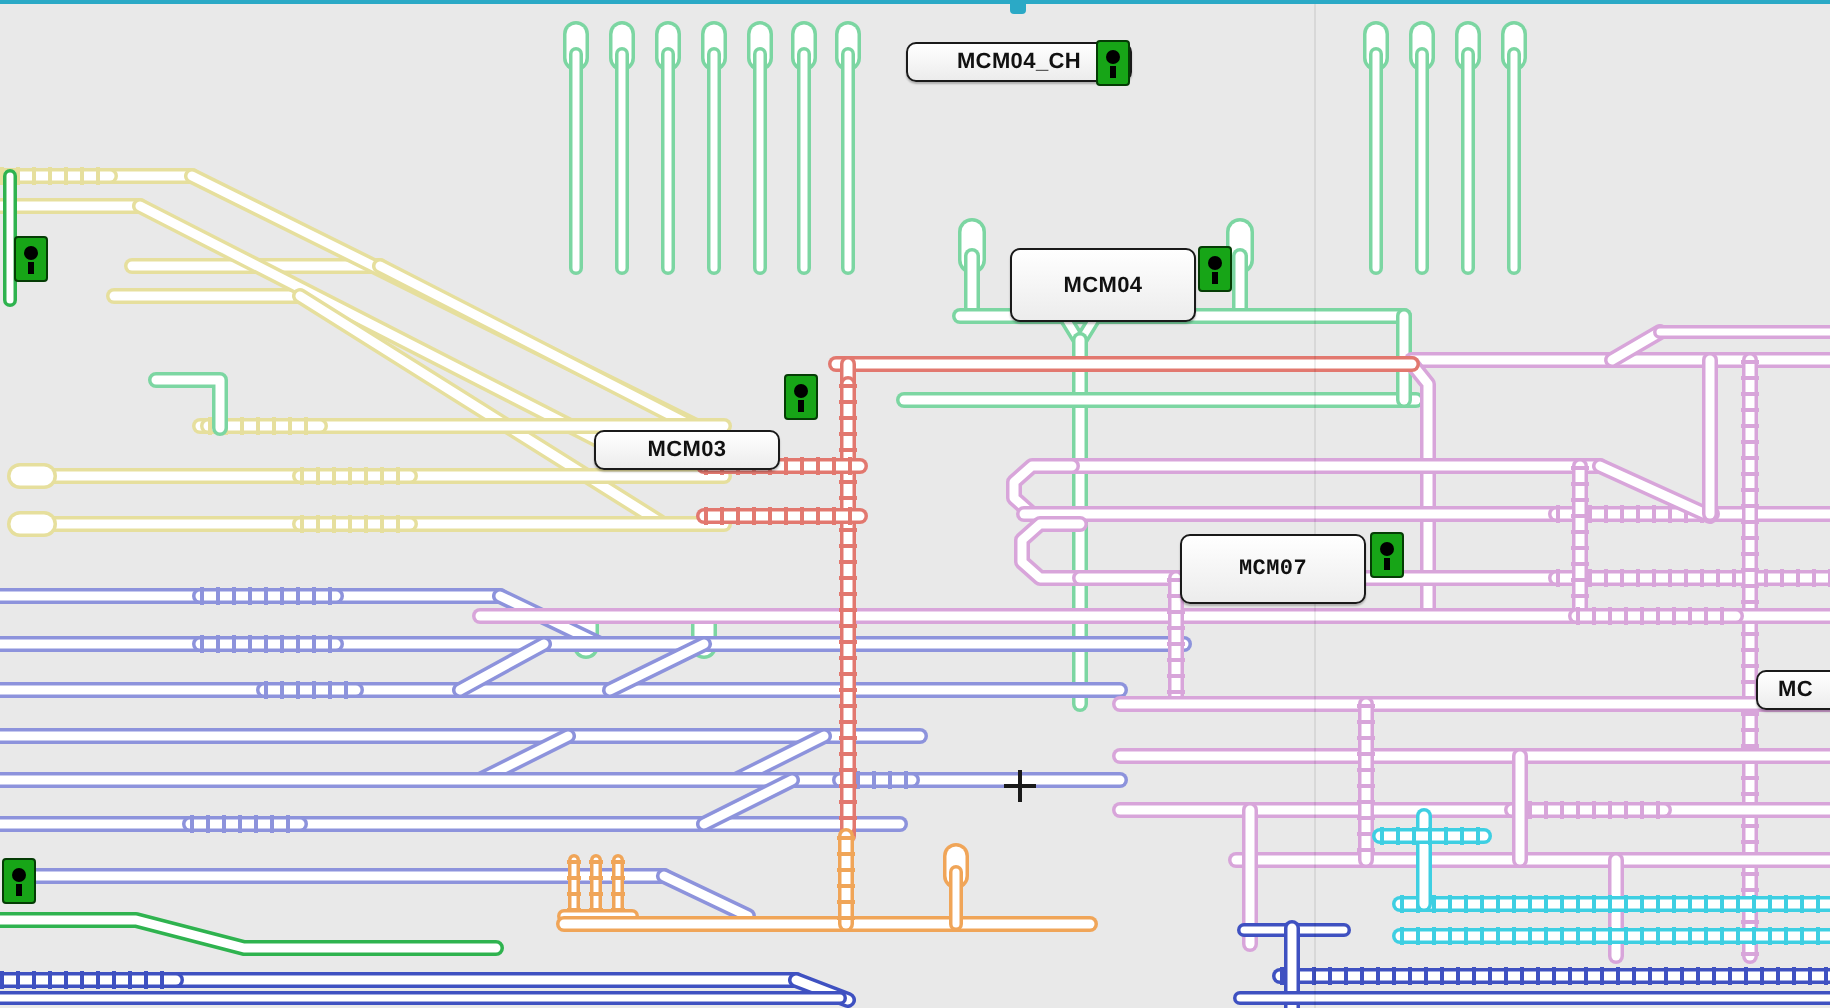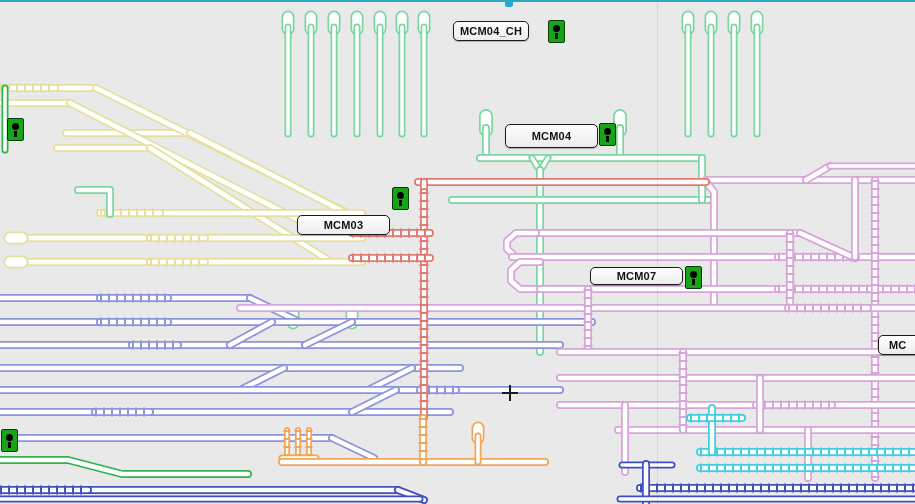--- a/index.html
+++ b/index.html
@@ -313,24 +313,24 @@
       <polyline points="622,465 672,465" fill="none" stroke="#ffffff" stroke-width="3.5" stroke-linecap="round" stroke-linejoin="round"></polyline>
       <polyline points="646,464 646,504" fill="none" stroke="#3f51c1" stroke-width="8" stroke-linecap="round" stroke-linejoin="round"></polyline>
       <polyline points="646,464 646,504" fill="none" stroke="#ffffff" stroke-width="4.5" stroke-linecap="round" stroke-linejoin="round"></polyline>
       <polyline points="620,499 915,499" fill="none" stroke="#3f51c1" stroke-width="7" stroke-linecap="round" stroke-linejoin="round"></polyline>
       <polyline points="620,499 915,499" fill="none" stroke="#ffffff" stroke-width="3.5" stroke-linecap="round" stroke-linejoin="round"></polyline>
     </svg>
   <div class="page-guide" style="left: 657px;"></div>
   <div id="topbar" style="background: rgb(43, 169, 198);"></div>
   <div id="topmarker" style="left: 505px; background: rgb(43, 169, 198);"></div>
   <div id="overlay">
-      <div class="track-label" style="left: 453px; top: 21px; width: 76px; height: 20px;">MCM04_CH</div>
-      <div class="track-label" style="left: 505px; top: 124px; width: 93px; height: 24px;">MCM04</div>
+      <div class="track-label" style="left: 453px; top: 21px; width: 113px; height: 20px;">MCM04_CH</div>
+      <div class="track-label" style="left: 505px; top: 124px; width: 93px; height: 37px;">MCM04</div>
       <div class="track-label" style="left: 297px; top: 188px; width: 93px; height: 20px; margin-top: 27px;">MCM03</div>
-      <div class="track-label" style="left: 590px; top: 267px; width: 93px; height: 18px;">MCM07</div>
+      <div class="track-label" style="left: 590px; top: 267px; width: 93px; height: 35px; font-family: Liberation Mono, monospace;">MCM07</div>
       <div class="track-label clipped" style="left: 878px; top: 335px; width: 70px; height: 20px;">MC</div>
       <div class="led-button" style="left: 548px; top: 20px; background: rgb(23, 165, 23);">
         <span class="dot"></span>
         <span class="stem"></span>
       </div>
       <div class="led-button" style="left: 599px; top: 123px; background: rgb(23, 165, 23);">
         <span class="dot"></span>
         <span class="stem"></span>
       </div>
       <div class="led-button" style="left: 392px; top: 187px; background: rgb(23, 165, 23);">

